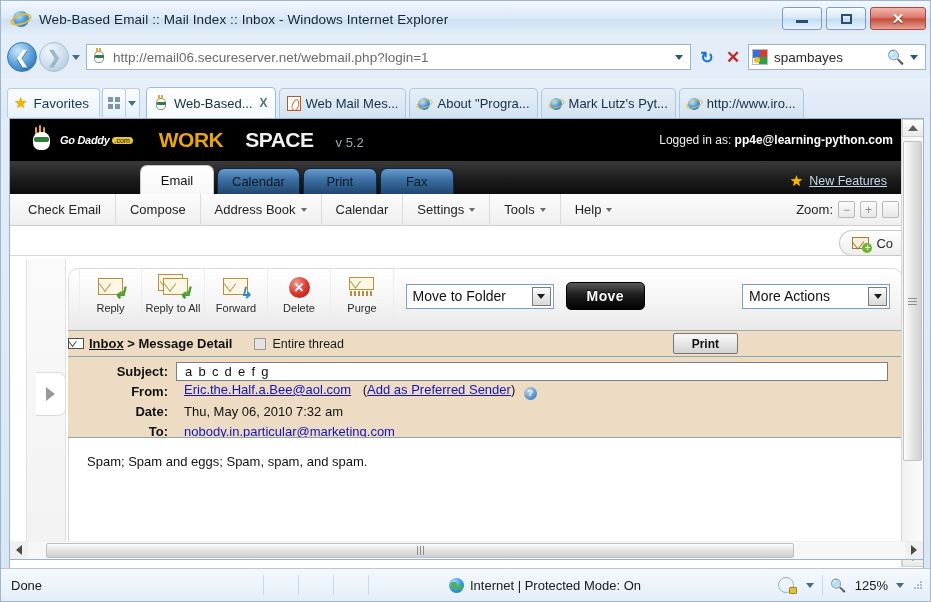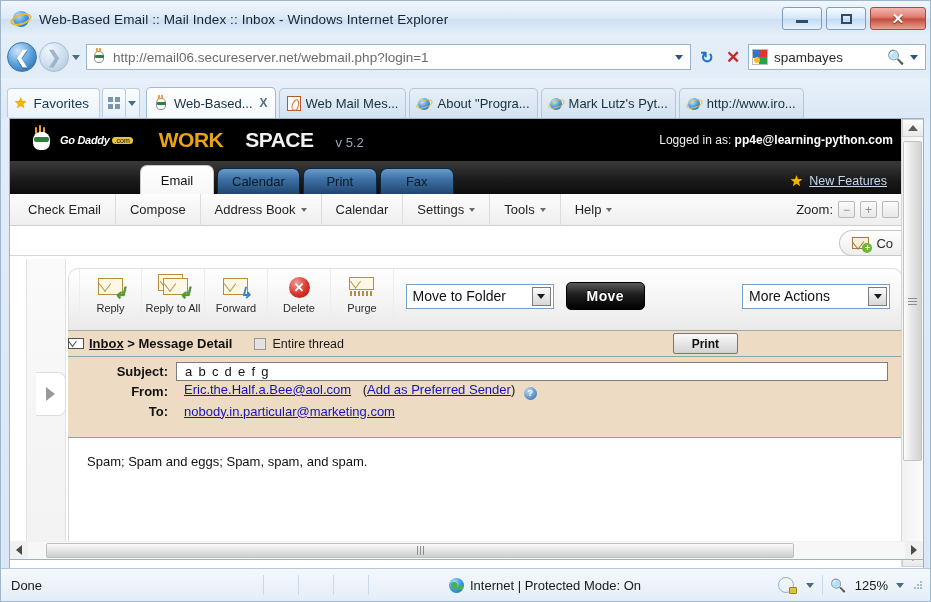--- a/index.html
+++ b/index.html
@@ -775,20 +775,24 @@
         </div>
         <div class="frow">
           <span class="flabel">From:</span>
           <span style="padding-left:8px;">
             <a href="#" class="flink">Eric.the.Half.a.Bee@aol.com</a>
             <span class="fplain" style="margin-left:8px;">(</span><a href="#" class="flink">Add as Preferred Sender</a><span class="fplain">)</span>
             <span class="qmark">?</span>
           </span>
         </div>
         <div class="frow">
+          <span class="flabel">Date:</span>
+          <span style="padding-left:8px;">Thu, May 06, 2010 7:32 am</span>
+        </div>
+        <div class="frow">
           <span class="flabel">To:</span>
           <span style="padding-left:8px;"><a href="#" class="flink">nobody.in.particular@marketing.com</a></span>
         </div>
       </div>
 
       <div class="msg-sep"></div>
       <div class="msg-body">Spam; Spam and eggs; Spam, spam, and spam.</div>
       <div class="msg-bottom-line"></div>
     </div>
 

